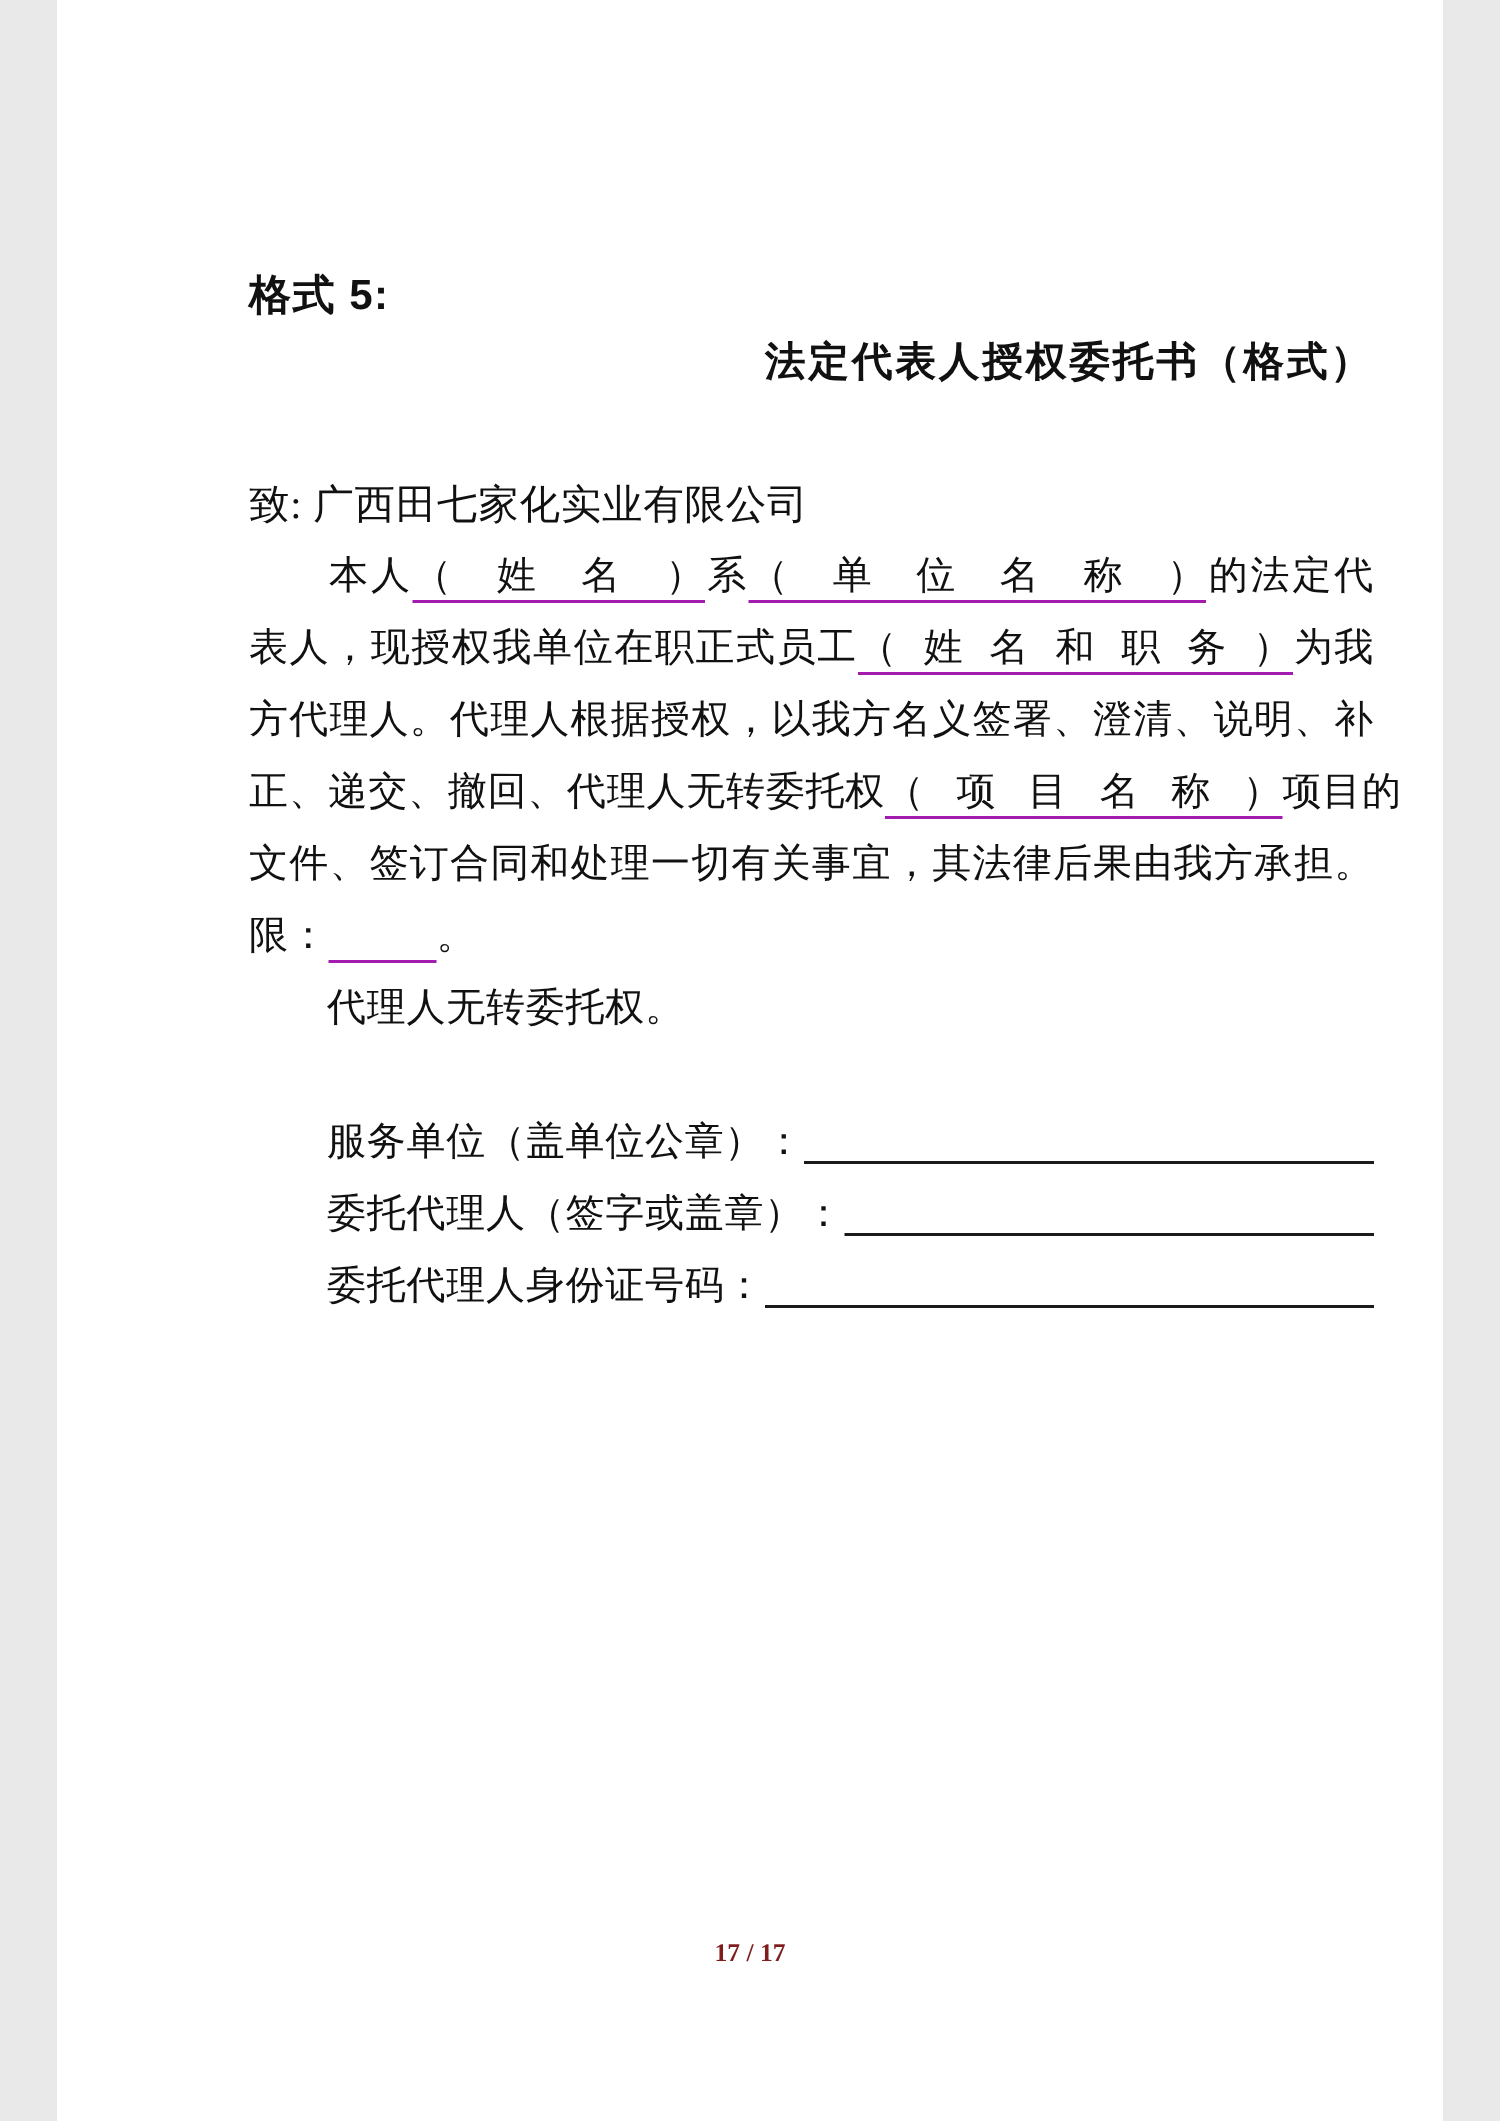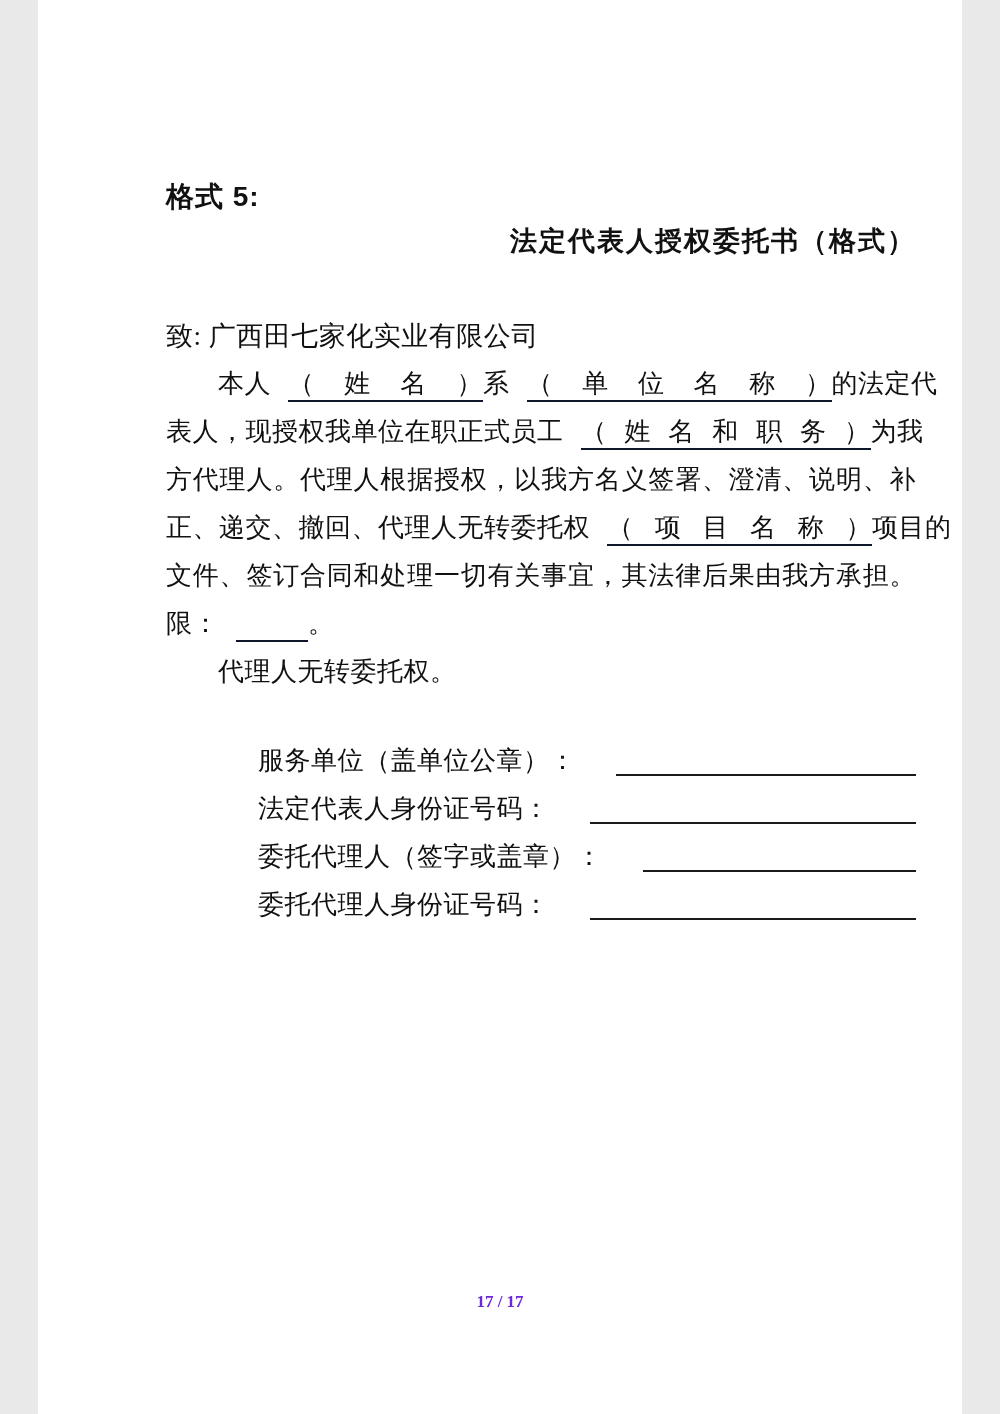--- a/index.html
+++ b/index.html
@@ -34,42 +34,41 @@
     letter-spacing:0.5px;
   }
   .jline {
     text-align:justify;
     text-align-last:justify;
   }
   .recipient { font-size:27px; }
   .indent { display:inline-block; width:52px; }
   .blank {
     display:inline-block;
-    border-bottom:2px solid #0f172a;
+    border-bottom:2px solid #a21caf;
     text-align:center;
     height:36px; line-height:36px;
     vertical-align:baseline;
-    margin-left:17px;
   }
   .w-name      { width:195px; }
   .w-org       { width:305px; }
   .w-nametitle { width:290px; }
   .w-project   { width:265px; }
   .w-date      { width:88px; }
   .w-duration  { width:72px; }
   .sig-block { margin-top:41px; }
-  .sig-row { display:flex; height:48px; line-height:48px; letter-spacing:0.5px;gap:40px; }
+  .sig-row { display:flex; height:48px; line-height:48px; letter-spacing:0.5px; }
   .sig-label { white-space:nowrap; }
   .sig-fill { flex:1; border-bottom:2px solid #1a1a1a; margin-bottom:9px; }
   .page-footer {
     position:absolute; top:1292px; left:0; width:100%;
     text-align:center;
     font-weight:bold; font-size:17px;
     font-family:"Liberation Serif","DejaVu Serif",serif;
-    color:#6d28d9;
+    color:#7f1d1d;
   }
 </style>
 </head>
 <body>
 
 <div class="page">
 
   <div class="format-label">格式 5:</div>
 
   <div class="doc-title">法定代表人授权委托书（格式）</div>
@@ -94,25 +93,20 @@
     <div class="line"><span class="indent"></span><span>代理人无转委托权。</span></div>
 
     <div class="sig-block">
       <div class="sig-row">
           <span class="indent"></span>
           <span class="sig-label">服务单位（盖单位公章）：</span>
           <span class="sig-fill"></span>
         </div>
       <div class="sig-row">
           <span class="indent"></span>
-          <span class="sig-label">法定代表人身份证号码：</span>
-          <span class="sig-fill"></span>
-        </div>
-      <div class="sig-row">
-          <span class="indent"></span>
           <span class="sig-label">委托代理人（签字或盖章）：</span>
           <span class="sig-fill"></span>
         </div>
       <div class="sig-row">
           <span class="indent"></span>
           <span class="sig-label">委托代理人身份证号码：</span>
           <span class="sig-fill"></span>
         </div>
     </div>
 

